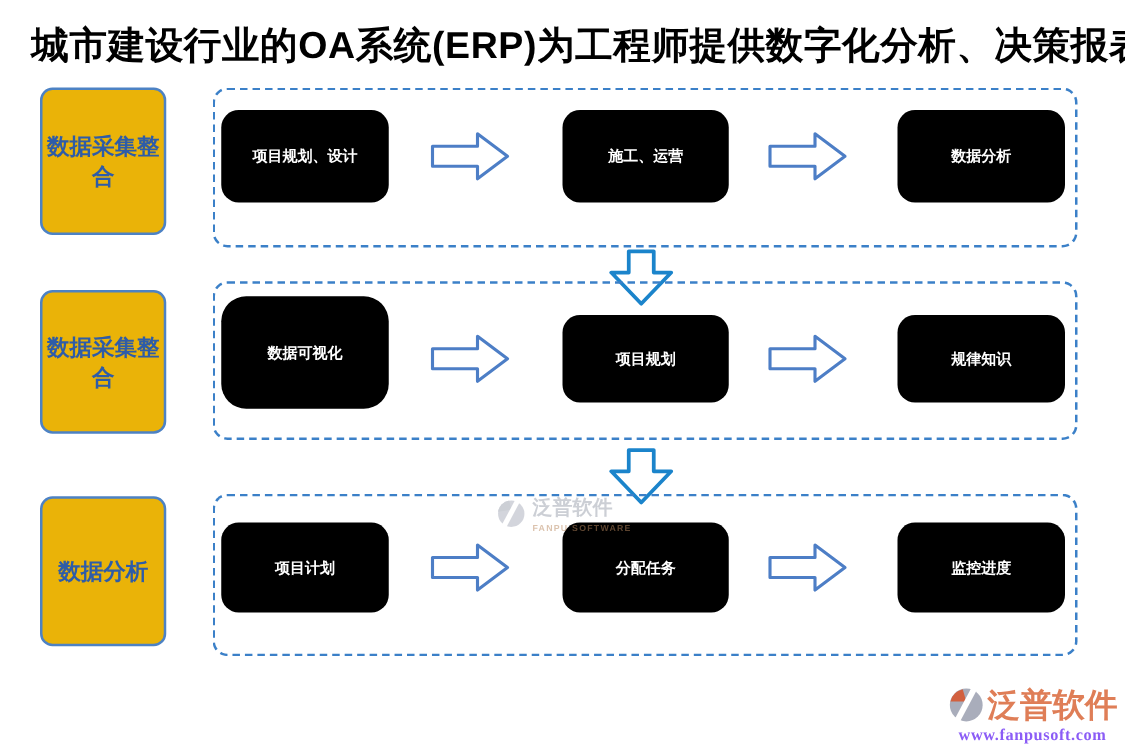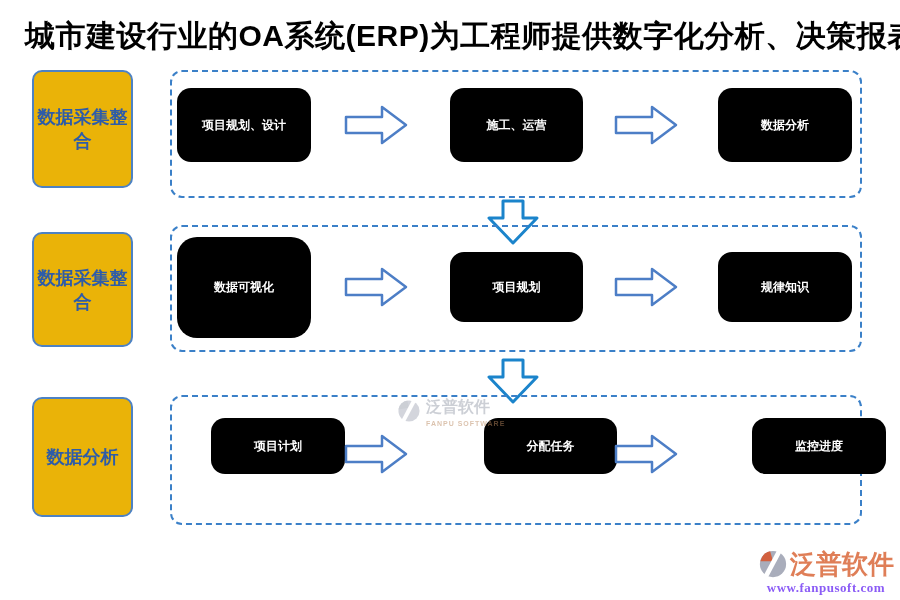--- a/index.html
+++ b/index.html
@@ -16,24 +16,24 @@
          font-size:12px;display:flex;align-items:center;justify-content:center;text-align:center;
          white-space:nowrap;}
   .step.big{border-radius:20px;}
   .arrow-right{position:absolute;width:64px;height:42px;}
   .arrow-down{position:absolute;width:52px;height:46px;}
   
   .lbl1{top:70px;height:118px;}  .lane1{top:70px;height:128px;}
   .r1{top:88px;height:74px;}
   
   .lbl2{top:232px;height:115px;} .lane2{top:225px;height:127px;}
-  .r2s{top:252px;height:70px;}   .r2big{top:237px;height:101px;}
+  .r2s{top:252px;height:70px;}   .r2big{top:237px;height:90px;}
   
   .lbl3{top:397px;height:120px;} .lane3{top:395px;height:130px;}
-  .r3{top:418px;height:56px;margin-left:34px;}
+  .r3{top:418px;height:72px;}
   .c1{left:177px;width:134px;}   .c2{left:450px;width:133px;}   .c3{left:718px;width:134px;}
   .a1{left:344px;}  .a2{left:614px;}
   .ar1{top:104px;}  .ar2{top:266px;}  .ar3{top:433px;}
   .d1{left:487px;top:199px;}     .d2{left:487px;top:358px;}
   
   .watermark{position:absolute;left:396px;top:398px;display:flex;align-items:flex-start;
          opacity:0.5;pointer-events:none;}
   .watermark .wm-text{margin-left:4px;color:#9aa0ad;font-weight:bold;font-size:16px;line-height:17px;}
   .watermark .wm-sub{display:block;font-size:7px;font-weight:bold;color:#b9885f;letter-spacing:1px;}
   

